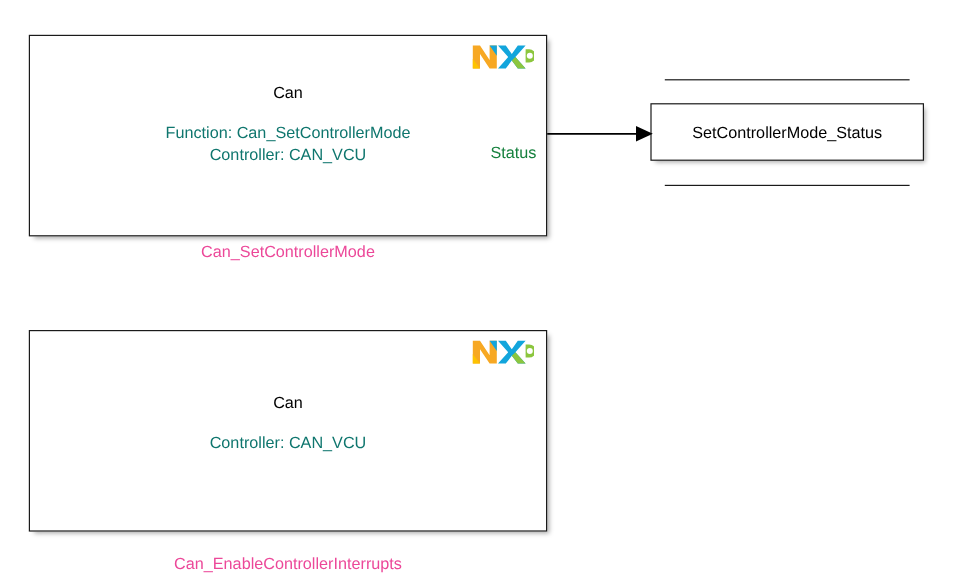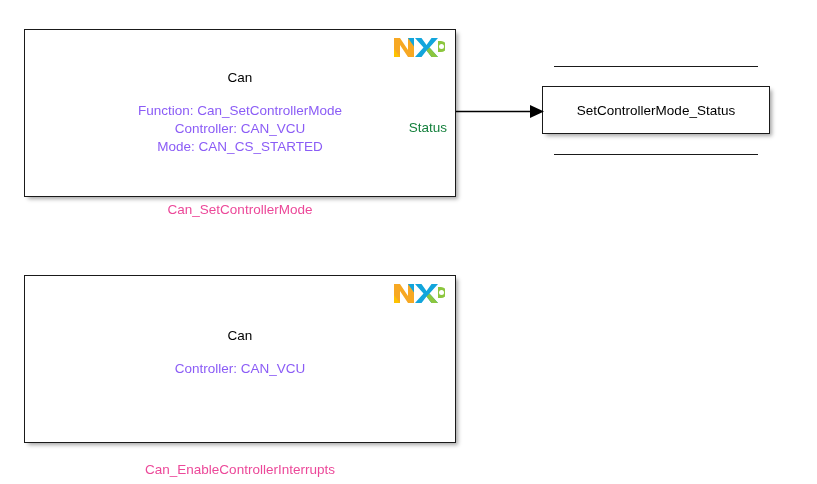--- a/index.html
+++ b/index.html
@@ -30,21 +30,21 @@
     line-height:16px;
     color:#000;
     white-space:nowrap;
   }
   .sysblock .block-params{
     position:absolute;
     left:0;right:0;
     text-align:center;
     font-size:13.5px;
     line-height:18px;
-    color:#8b5cf6;
+    color:#0f766e;
     white-space:nowrap;
   }
   .param-line{display:block;}
 
   
   .nxp-logo{
     position:absolute;
     width:52px;height:22px;
   }
 
@@ -118,21 +118,20 @@
         <path d="M90 10 h6 a11 11 0 0 1 0 22 h-6 z" fill="#8cc63e"></path>
         <circle cx="97" cy="21" r="5" fill="#ffffff"></circle>
       </svg>
     </span>
 
     <div class="block-title" style="top:40px;">Can</div>
 
     <div class="block-params" style="top:72px;">
       <span class="param-line">Function: Can_SetControllerMode</span>
       <span class="param-line">Controller: CAN_VCU</span>
-      <span class="param-line">Mode: CAN_CS_STARTED</span>
     </div>
 
     <div class="port-label" style="right:8px;top:90px;">Status</div>
   </div>
 
   <div class="block-caption" style="left:24px;top:190px;width:432px;">Can_SetControllerMode</div>
 
   <div class="displayblock" style="left:542px;top:74px;width:228px;height:48px;gap:28px;">
     <span class="rule top"></span>
     <span class="disp-text">SetControllerMode_Status</span>

